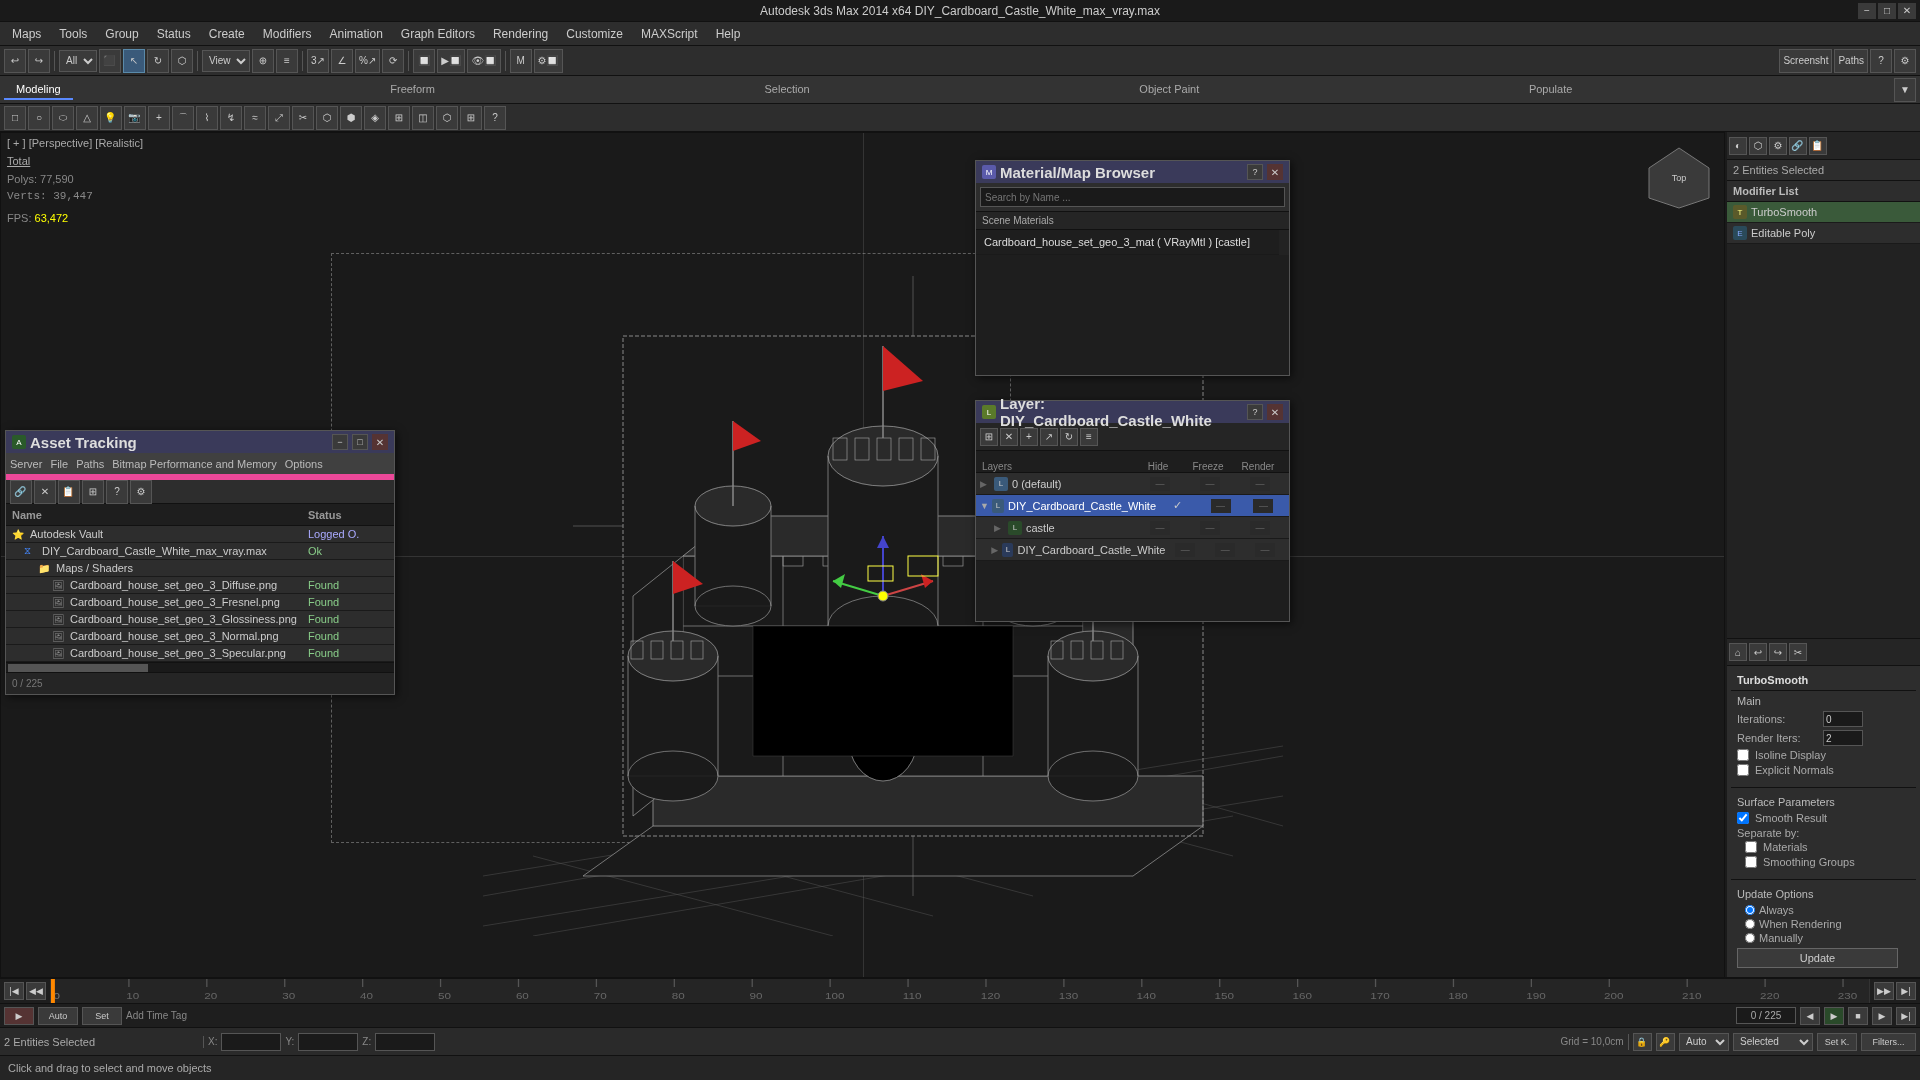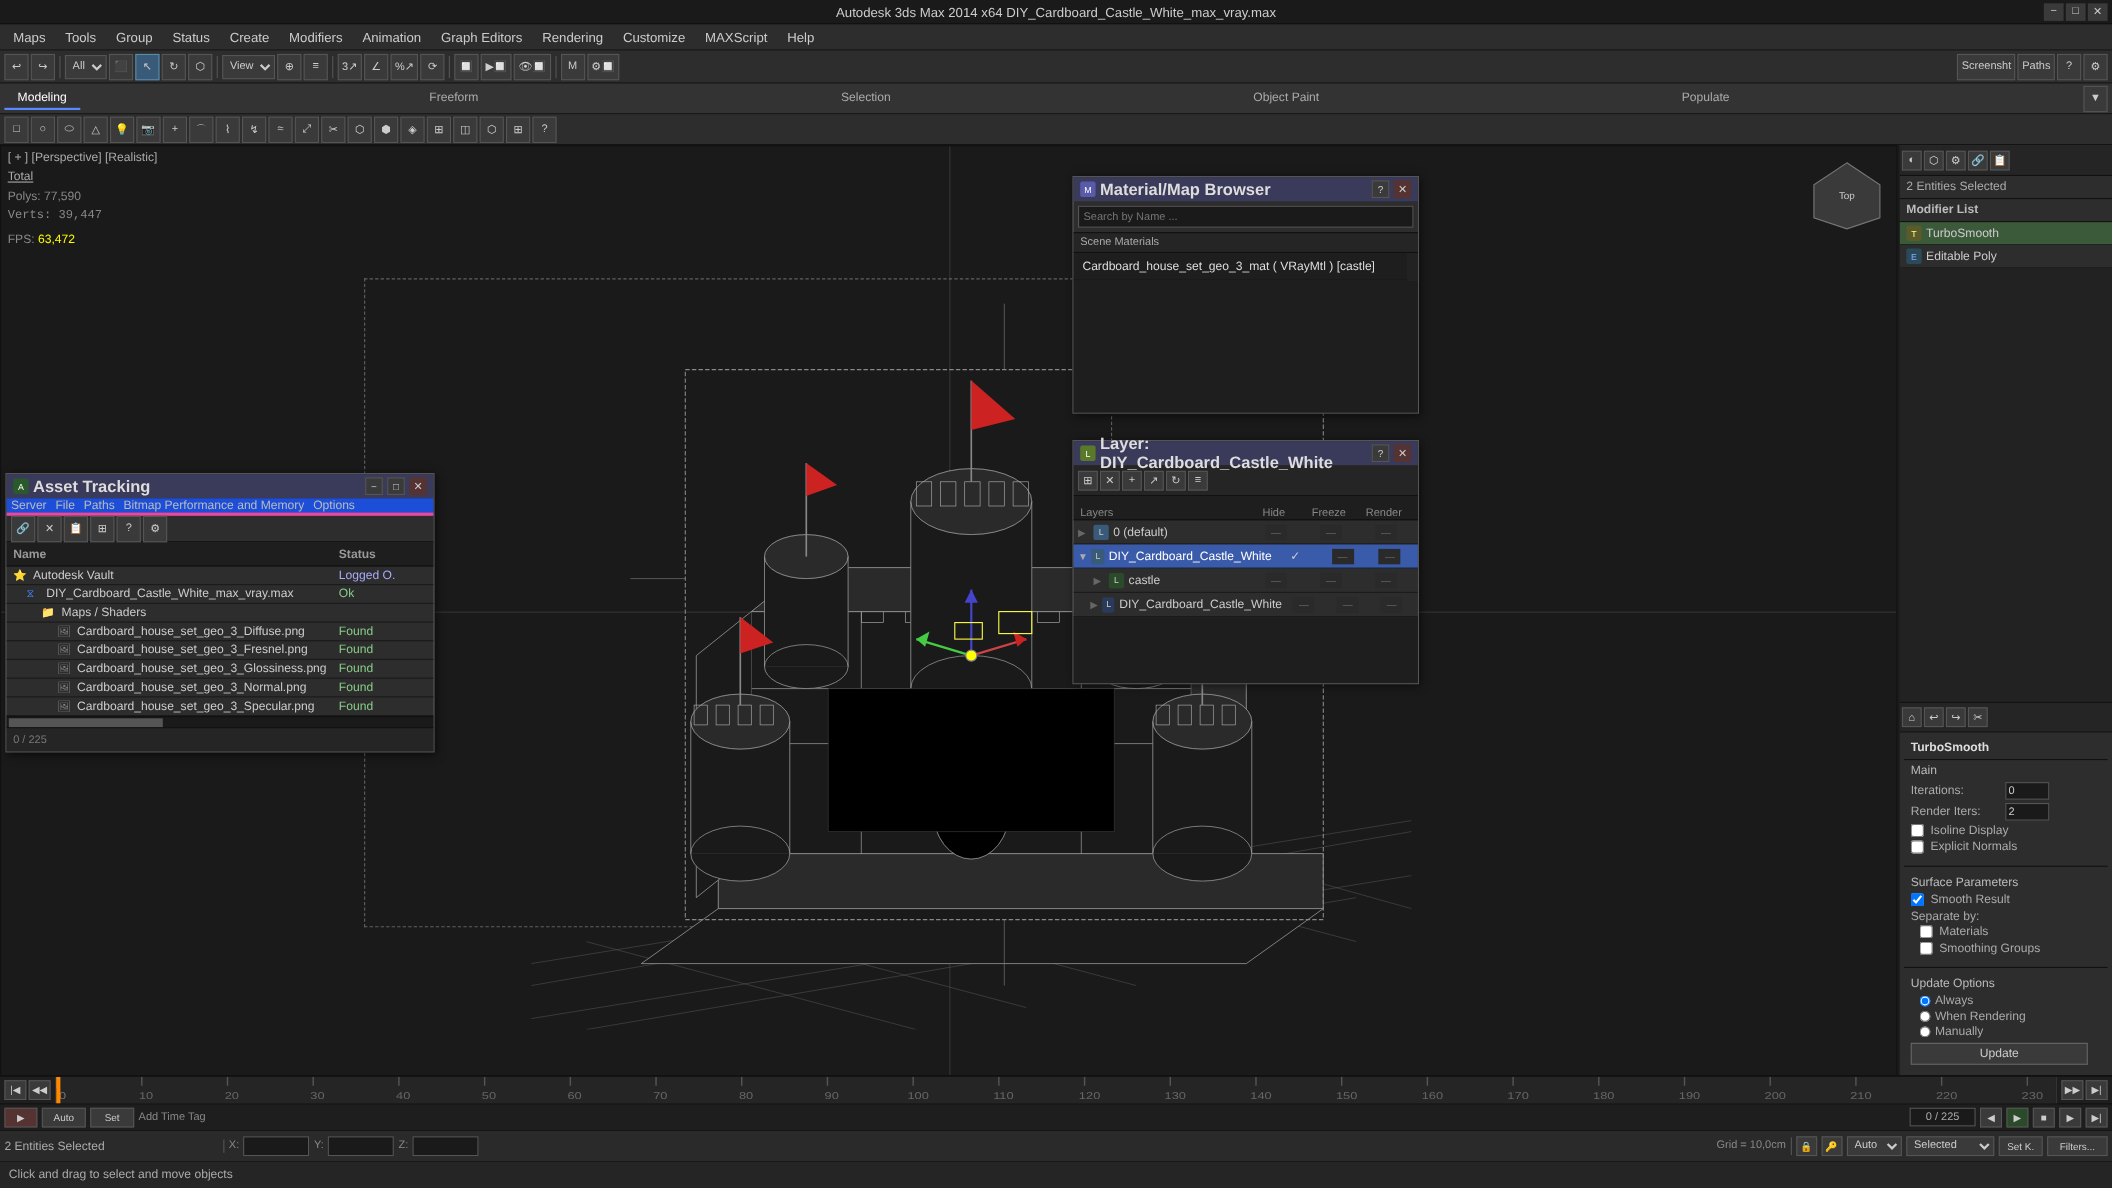--- a/index.html
+++ b/index.html
@@ -603,21 +603,21 @@
 </div>
 
 <div id="asset-tracking" class="float-window" style="position:fixed;left:5px;top:430px;width:390px;z-index:200;">
   <div class="float-titlebar">
     <div class="float-icon" style="background:#2a5a2a;">A</div>
     <span class="float-title">Asset Tracking</span>
     <button class="float-btn">−</button>
     <button class="float-btn">□</button>
     <button class="float-close">✕</button>
   </div>
-  <div class="at-menubar" style="height:16px;background:#1d4ed8;display:flex;align-items:center;padding:0 4px;gap:8px;border-bottom:3px solid #ec4899;">
+  <div class="at-menubar" style="height:27px;background:#404040;display:flex;align-items:center;padding:0 4px;gap:8px;border-bottom:6px solid #ec4899;">
     <span class="at-menu-item">Server</span>
     <span class="at-menu-item">File</span>
     <span class="at-menu-item">Paths</span>
     <span class="at-menu-item">Bitmap Performance and Memory</span>
     <span class="at-menu-item">Options</span>
   </div>
   <div class="at-toolbar" style="height:24px;background:#2d2d2d;display:flex;align-items:center;padding:0 4px;gap:2px;border-bottom:1px solid #111;">
     <button class="tb-btn">🔗</button>
     <button class="tb-btn">✕</button>
     <button class="tb-btn">📋</button>

